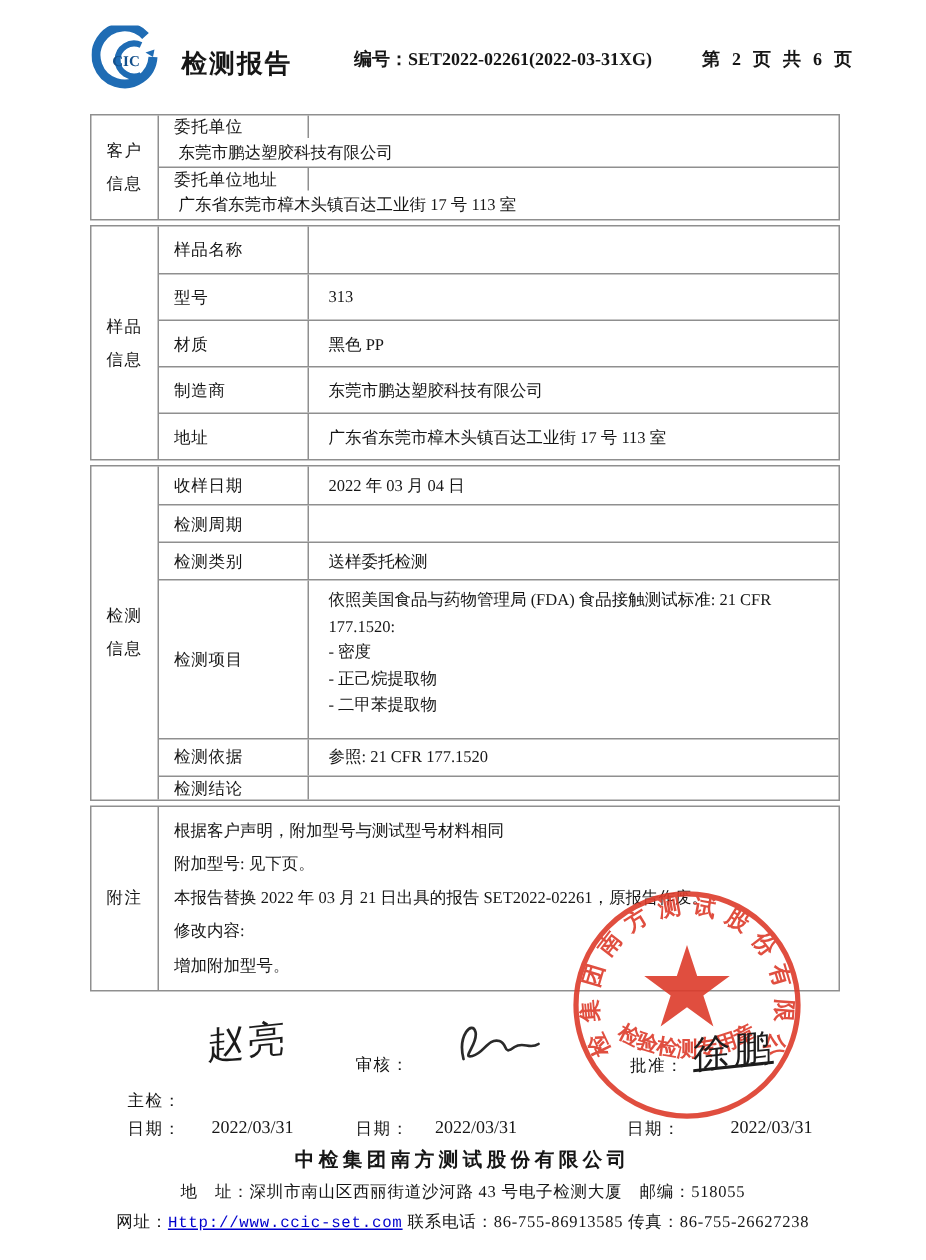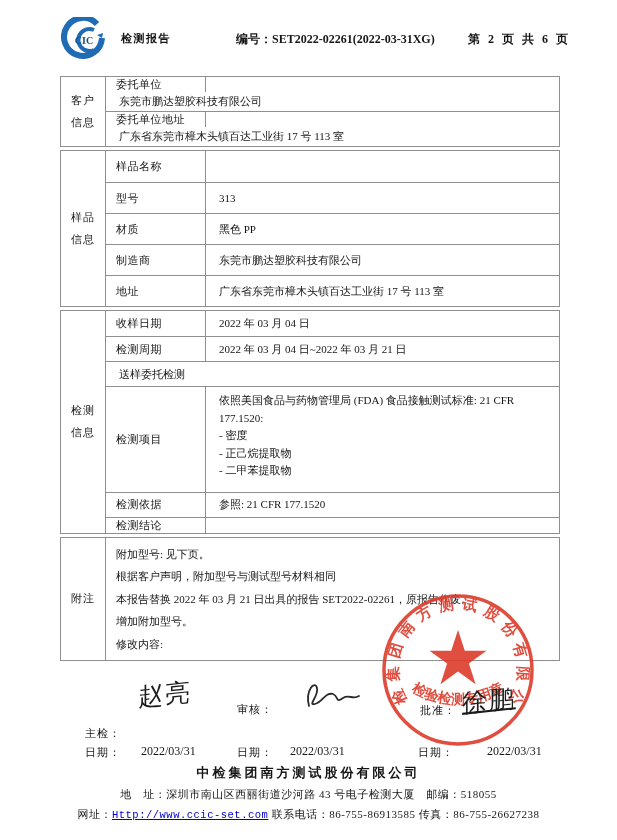--- a/index.html
+++ b/index.html
@@ -5,21 +5,21 @@
   * { margin:0; padding:0; box-sizing:border-box; }
   html,body { width:617px; height:840px; }
   body {
     position:relative; background:#ffffff; overflow:hidden;
     font-family:"Liberation Serif","DejaVu Serif",serif; color:#161616;
   }
 
   
   .header { position:absolute; left:0; top:0; width:617px; height:72px; }
   .logo { position:absolute; left:61px; top:17px; width:46px; height:46px; }
-  .doc-title { position:absolute; left:121px; top:31px; font-size:11px; font-weight:bold; letter-spacing:1.5px; }
+  .doc-title { position:absolute; left:121px; top:31px; font-size:17px; font-weight:bold; letter-spacing:1.5px; }
   .report-no { position:absolute; left:236px; top:31px; font-size:12px; font-weight:bold; }
   .page-info { position:absolute; left:468px; top:31px; font-size:12px; font-weight:bold; letter-spacing:2.5px; white-space:nowrap; }
 
   
   .table-wrap { position:absolute; left:60px; top:76px; width:500px; }
   .sect { display:flex; border:1px solid #8f8f8f; margin-bottom:3px; background:#fff; }
   .sect-label {
     width:45px; border-right:1px solid #8f8f8f; flex:none;
     display:flex; flex-direction:column; justify-content:center; align-items:center;
     gap:7px; font-size:11px; letter-spacing:1px;
@@ -122,23 +122,23 @@
       <div>检测</div>
       <div>信息</div>
     </div>
     <div class="sect-body">
       <div class="trow r25">
         <div class="cell-label">收样日期</div>
         <div class="cell-value">2022 年 03 月 04 日</div>
       </div>
       <div class="trow r25">
         <div class="cell-label">检测周期</div>
-        <div class="cell-value">2022 年 03 月 04 日~2022 年 03 月 21 日</div>
-      </div>
-      <div class="trow r25">
+      </div>
+      <div class="trow r25">
+        <div class="cell-label">检测类别</div>
         <div class="cell-value">送样委托检测</div>
       </div>
       <div class="trow">
         <div class="cell-label">检测项目</div>
         <div class="cell-value cell-multi">
           <div>依照美国食品与药物管理局 (FDA) 食品接触测试标准: 21 CFR</div>
           <div>177.1520:</div>
           <div>- 密度</div>
           <div>- 正己烷提取物</div>
           <div>- 二甲苯提取物</div>
@@ -152,25 +152,25 @@
         <div class="cell-label">检测结论</div>
       </div>
     </div>
   </div>
 
   <div class="sect">
     <div class="sect-label">
       <div>附注</div>
     </div>
     <div class="note-body">
+      <div class="note-line">根据客户声明，附加型号与测试型号材料相同</div>
       <div class="note-line">附加型号: 见下页。</div>
-      <div class="note-line">根据客户声明，附加型号与测试型号材料相同</div>
       <div class="note-line">本报告替换 2022 年 03 月 21 日出具的报告 SET2022-02261，原报告作废。</div>
+      <div class="note-line">修改内容:</div>
       <div class="note-line">增加附加型号。</div>
-      <div class="note-line">修改内容:</div>
     </div>
   </div>
 </div>
 
 <div class="sig-label" style="left:85px; top:726px;">主检：</div>
 <div class="sig-name" style="left:138px; top:678px;">赵亮</div>
 
 <div class="sig-label" style="left:237px; top:702px;">审核：</div>
 <svg class="sig-scribble" style="left:295px; top:676px;" width="70" height="42" viewBox="0 0 70 42">
   <path d="M14,30 C10,14 20,4 22,12 C24,20 12,30 20,28 C28,26 30,16 38,18 C44,20 40,28 48,22 C54,18 58,24 64,20" fill="none" stroke="#2a2a2a" stroke-width="1.8" stroke-linecap="round"></path>

